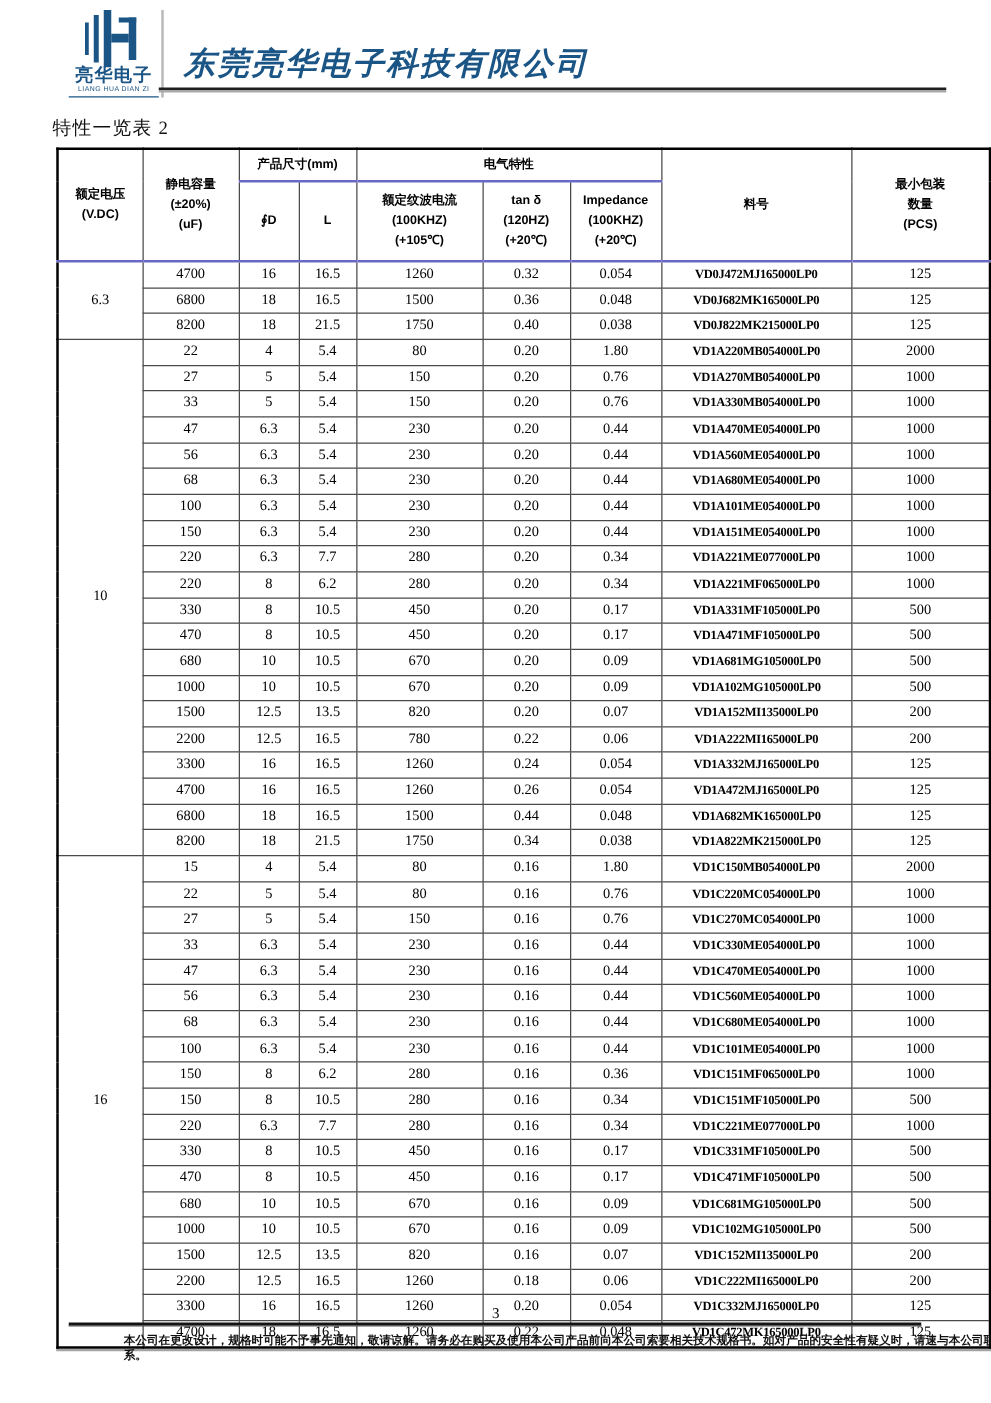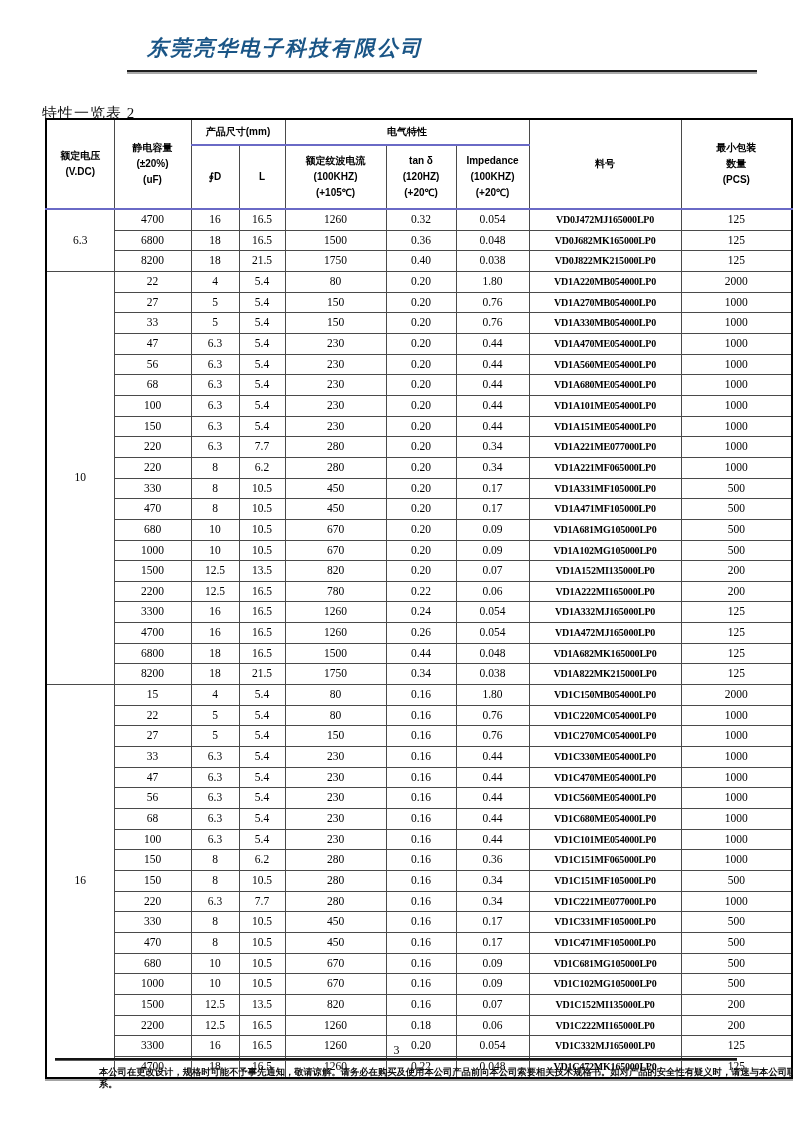--- a/index.html
+++ b/index.html
@@ -3,26 +3,26 @@
 <meta charset="utf-8">
 <style>
   html,body{margin:0;padding:0;background:#fff;}
   .page{position:relative;width:793px;height:1122px;background:#ffffff;overflow:hidden;
         font-family:"Liberation Sans",sans-serif;}
   
   .logo{position:absolute;left:55px;top:8px;width:72px;text-align:center;border-right:2px solid #b9b9b9;padding-right:2px;}
   .logo svg{display:block;margin:0 auto;}
   .logo-cn{font-weight:bold;font-size:14.5px;color:var(--brand,#1a5586);letter-spacing:1px;line-height:15px;}
   .logo-en{font-size:5.5px;color:var(--brand,#1a5586);letter-spacing:.4px;line-height:7px;border-bottom:1px solid var(--brand,#1a5586);padding-bottom:1px;}
-  .company-name{position:absolute;left:147px;top:34px;font-size:21px;font-weight:bold;font-style:italic;
+  .company-name{position:absolute;left:147px;top:34px;font-size:25px;font-weight:bold;font-style:italic;
         color:var(--brand,#1a5586);letter-spacing:2px;font-family:"Liberation Serif",serif;}
   .header-rule{position:absolute;left:127px;top:70px;width:630px;height:2px;background:#1f1f1f;
         box-shadow:0 2px 0 #a9a9a9;}
   
-  .title{position:absolute;left:42px;top:104px;margin:0;font-size:15px;font-weight:normal;color:#111;
+  .title{position:absolute;left:42px;top:93px;margin:0;font-size:15px;font-weight:normal;color:#111;
         font-family:"Liberation Serif",serif;letter-spacing:1px;}
   
   table.spec{position:absolute;left:45px;top:118px;width:746px;border-collapse:collapse;table-layout:fixed;
         box-shadow:0 2px 0 rgba(90,90,90,.55);}
   table.spec th,table.spec td{border:1.3px solid #4a4a4a;text-align:center;vertical-align:middle;padding:0;}
   table.spec{border:2px solid #000;}
   thead th{font-family:"Liberation Sans",sans-serif;font-weight:bold;font-size:10px;color:#000;
         white-space:pre-line;line-height:16px;}
   tr.group-row th{height:24px;}
   tr.sub-row th{height:62px;}
@@ -37,20 +37,32 @@
   .footer-rule{position:absolute;left:55px;top:1058px;width:682px;height:2px;background:#141414;
         border-bottom:1.6px solid #5a5a5a;}
   .footer-note{position:absolute;left:55px;top:1066px;width:700px;font-size:9.3px;font-weight:bold;
         color:#111;letter-spacing:0px;line-height:12px;margin-left:44px;}
 </style>
 </head>
 <body>
 
 <div class="page">
 
+  <div class="logo">
+    <svg width="48" height="46" viewBox="0 0 48 46">
+      <rect x="1" y="10" width="3" height="26" fill="#1a5586"></rect>
+      <rect x="8" y="4" width="4" height="38" fill="#1a5586"></rect>
+      <rect x="16" y="0" width="6" height="46" fill="#1a5586"></rect>
+      <rect x="22" y="19" width="14" height="7" fill="#1a5586"></rect>
+      <rect x="36" y="6" width="6" height="34" fill="#1a5586"></rect>
+      <rect x="28" y="6" width="14" height="4" fill="#1a5586"></rect>
+    </svg>
+    <div class="logo-cn">亮华电子</div>
+    <div class="logo-en">LIANG HUA DIAN ZI</div>
+  </div>
 
   <div class="company-name">东莞亮华电子科技有限公司</div>
   <div class="header-rule"></div>
 
   <h2 class="title">特性一览表 2</h2>
 
   <table class="spec">
     <colgroup>
       <col style="width:68px">
         <col style="width:77px">

